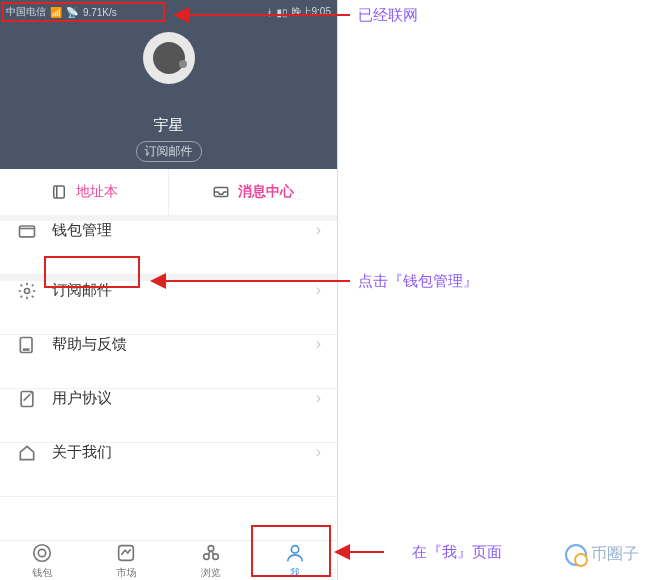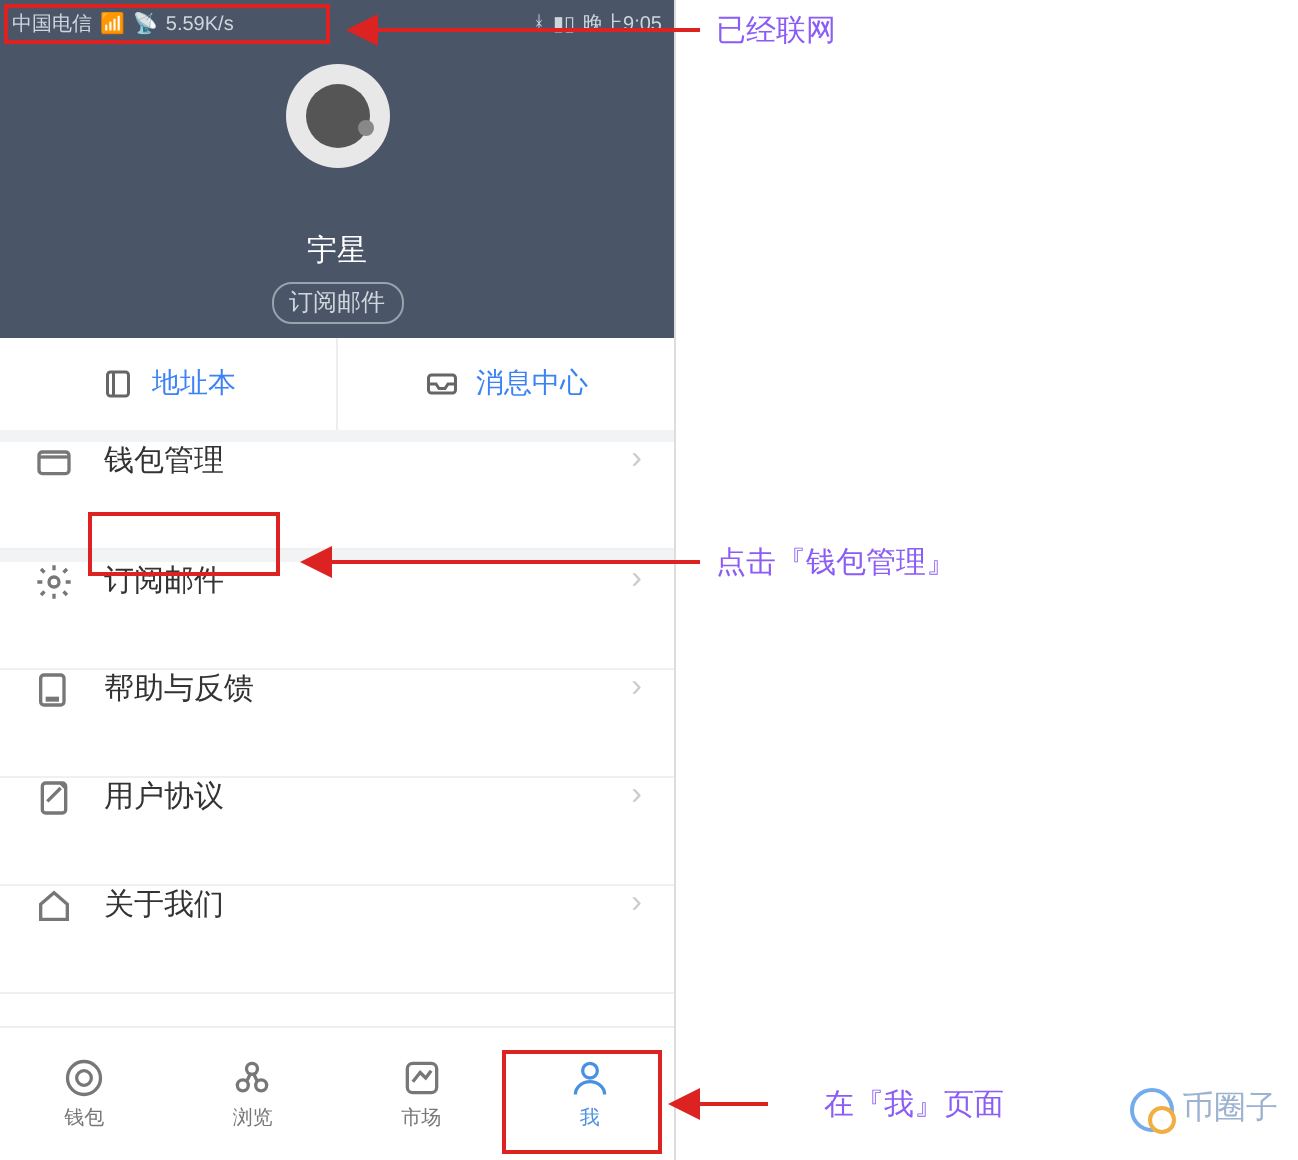--- a/index.html
+++ b/index.html
@@ -8,28 +8,28 @@
   .statusbar { height: 22px; background: #4a5568; color: #cfd6dd; font-size: 10px; display: flex; align-items: center; padding: 12px 6px; justify-content: space-between; }
   .statusbar .left { display: flex; gap: 4px; align-items: center; }
   .statusbar .right { display: flex; gap: 4px; align-items: center; }
   .header { background: #4a5568; height: 145px; display: flex; flex-direction: column; align-items: center; justify-content: center; color: #fff; }
   .avatar { width: 52px; height: 52px; border-radius: 50%; background: #e8e8e8; display: flex; align-items: center; justify-content: center; margin-bottom: 8px; }
   .avatar-inner { width: 32px; height: 32px; border-radius: 50%; background: #555; position: relative; }
   .avatar-inner::after { content: ""; position: absolute; width: 8px; height: 8px; background: #888; border-radius: 50%; right: -2px; bottom: 6px; }
   .username { font-size: 15px; margin-bottom: 6px; margin-top: 24px; }
   .sub-btn { border: 1px solid #9aa3ad; border-radius: 10px; padding: 1px 8px; font-size: 12px; color: #cfd6dd; }
   .quickrow { display: flex; height: 52px; border-bottom: 6px solid #f2f3f5; }
-  .quickitem { flex: 1; display: flex; align-items: center; justify-content: center; gap: 8px; font-size: 14px; color: #3b82f6; }
-  .quickitem + .quickitem { border-left: 1px solid #eee; }
+  .quickitem { flex: 1; display: flex; align-items: center; justify-content: center; gap: 8px; font-size: 14px; color: #ec4899; }
+  .quickitem + .quickitem { border-left: 1px solid #eee; font-weight: bold; }
   .list { }
   .row { display: flex; align-items: flex-start; height: 54px; padding: 0 16px; border-bottom: 1px solid #f0f0f0; font-size: 15px; color: #333; position: relative; }
   .row .ricon { width: 22px; margin-right: 14px; color: #777; display: flex; align-items: center; justify-content: center; }
   .row .chev { margin-left: auto; color: #ccc; font-size: 16px; }
   .group-gap { height: 6px; background: #f2f3f5; }
-  .tabbar { position: absolute; bottom: 0; left: 0; right: 0; height: 67px; border-top: 1px solid #eee; display: flex; background: #fff; }
+  .tabbar { position: absolute; bottom: 0; left: 0; right: 0; height: 40px; border-top: 1px solid #eee; display: flex; background: #fff; }
   .tab { flex: 1; display: flex; flex-direction: column; align-items: center; justify-content: center; gap: 2px; font-size: 10px; color: #777; }
   .tab.active { color: #4a90e2; }
   .tab svg { width: 22px; height: 22px; }
   .annotation { position: absolute; color: #8b5cf6; font-size: 15px; display: flex; align-items: center; }
   .redbox { position: absolute; border: 2px solid #d22; pointer-events: none; }
   .arrow-line { stroke: #d22; stroke-width: 2; fill: none; }
   .arrow-head { fill: #d22; }
   svg.overlay { position: absolute; left: 0; top: 0; pointer-events: none; }
   .watermark { position: absolute; right: 10px; bottom: 14px; display: flex; gap: 4px; color: #8aa6c9; font-size: 16px; opacity: .85; }
   .watermark .circ { width: 22px; height: 22px; border: 2px solid #5a9ee8; border-radius: 50%; position: relative; }
@@ -39,21 +39,21 @@
 </head>
 <body>
 
 <div class="phone">
 
   <div class="statusbar">
     <div class="left">
       <span>中国电信</span>
       <span>📶</span>
       <span>📡</span>
-      <span>5.59K/s</span>
+      <span>9.71K/s</span>
     </div>
     <div class="right">
       <span>ᚼ</span>
       <span>▮▯</span>
       <span>晚上9:05</span>
     </div>
   </div>
 
   <div class="header">
     <div class="avatar">
@@ -136,33 +136,33 @@
   <div class="tabbar">
     <div class="tab">
       <svg viewBox="0 0 24 24" fill="none" stroke="#777" stroke-width="1.8">
           <circle cx="12" cy="12" r="9"></circle>
           <circle cx="12" cy="12" r="4"></circle>
         </svg>
       <span>钱包</span>
     </div>
     <div class="tab">
       <svg viewBox="0 0 24 24" fill="none" stroke="#777" stroke-width="1.8">
+          <rect x="4" y="4" width="16" height="16" rx="3"></rect>
+          <path d="M7 14l4-5 3 3 3-4"></path>
+        </svg>
+      <span>市场</span>
+    </div>
+    <div class="tab">
+      <svg viewBox="0 0 24 24" fill="none" stroke="#777" stroke-width="1.8">
           <circle cx="7" cy="16" r="3"></circle>
           <circle cx="17" cy="16" r="3"></circle>
           <circle cx="12" cy="7" r="3"></circle>
           <path d="M9 14l2-4M15 14l-2-4"></path>
         </svg>
       <span>浏览</span>
-    </div>
-    <div class="tab">
-      <svg viewBox="0 0 24 24" fill="none" stroke="#777" stroke-width="1.8">
-          <rect x="4" y="4" width="16" height="16" rx="3"></rect>
-          <path d="M7 14l4-5 3 3 3-4"></path>
-        </svg>
-      <span>市场</span>
     </div>
     <div class="tab active">
       <svg viewBox="0 0 24 24" fill="none" stroke="#4a90e2" stroke-width="1.8">
           <circle cx="12" cy="8" r="4"></circle>
           <path d="M4 21c0-4 4-7 8-7s8 3 8 7"></path>
         </svg>
       <span>我</span>
     </div>
   </div>
 </div>

